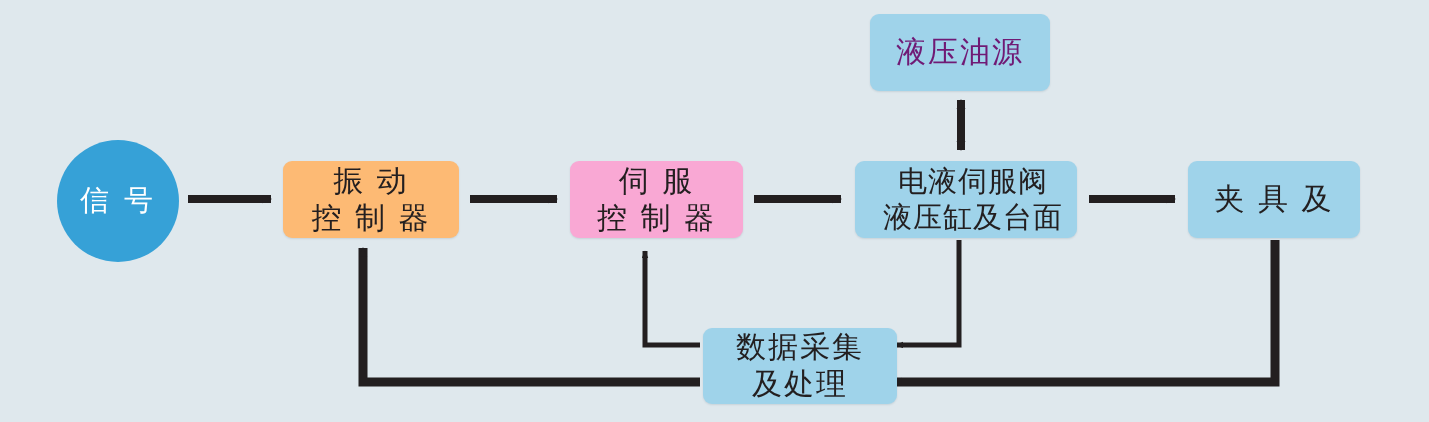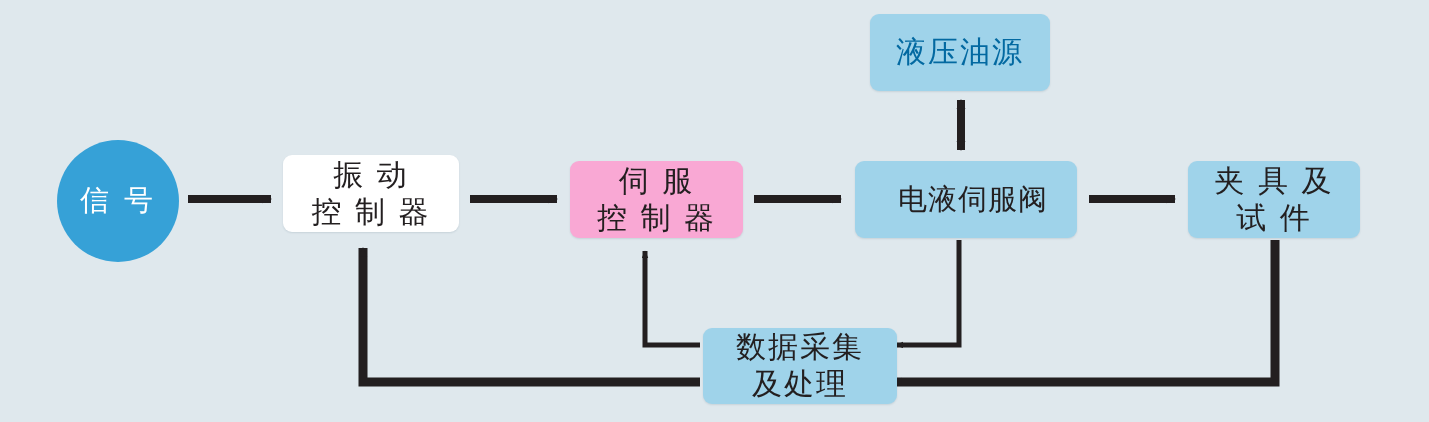--- a/index.html
+++ b/index.html
@@ -111,41 +111,41 @@
 
     <g>
       <path d="M700,382 L363,382 L363,248" fill="none" stroke="#231f20" stroke-width="9" stroke-linejoin="miter" marker-end="url(#ah-thick)"></path>
     </g>
   </svg>
 
   <div class="node circle" id="n-target-signal" style="left: 57px; top: 140px; width: 122px; height: 122px; background: rgb(54, 161, 215); color: rgb(255, 255, 255);">
     <span class="line2">信 号</span>
   </div>
 
-  <div class="node box" id="n-vibration-controller" style="left: 283px; top: 155px; width: 176px; height: 77px; background: #ffffff; color: rgb(35, 31, 32);">
+  <div class="node box" id="n-vibration-controller" style="left: 283px; top: 161px; width: 176px; height: 77px; background: #fdba74; color: rgb(35, 31, 32);">
     <span class="line1">振 动</span>
     <span class="line2">控 制 器</span>
   </div>
 
   <div class="node box" id="n-servo-controller" style="left: 570px; top: 161px; width: 173px; height: 77px; background: #f9a8d4; color: rgb(35, 31, 32);">
     <span class="line1">伺 服</span>
     <span class="line2">控 制 器</span>
   </div>
 
-  <div class="node box" id="n-hydraulic-oil-source" style="left: 870px; top: 14px; width: 180px; height: 77px; background: rgb(159, 211, 234); color: #0369a1;">
+  <div class="node box" id="n-hydraulic-oil-source" style="left: 870px; top: 14px; width: 180px; height: 77px; background: rgb(159, 211, 234); color: #701a75;">
     <span class="line1">液压油源</span>
   </div>
 
   <div class="node box wide" id="n-servo-valve-cylinder-table" style="left: 855px; top: 161px; width: 222px; height: 77px; background: rgb(159, 211, 234); color: rgb(35, 31, 32);">
     <span class="line1">电液伺服阀</span>
+    <span class="line2">液压缸及台面</span>
   </div>
 
   <div class="node box" id="n-fixture-and-specimen" style="left: 1188px; top: 161px; width: 172px; height: 77px; background: rgb(159, 211, 234); color: rgb(35, 31, 32);">
     <span class="line1">夹 具 及</span>
-    <span class="line2">试 件</span>
   </div>
 
   <div class="node box" id="n-data-acquisition-processing" style="left: 703px; top: 328px; width: 194px; height: 76px; background: rgb(159, 211, 234); color: rgb(35, 31, 32);">
     <span class="line1">数据采集</span>
     <span class="line2">及处理</span>
   </div>
 
 </div>
 
 </body></html>

